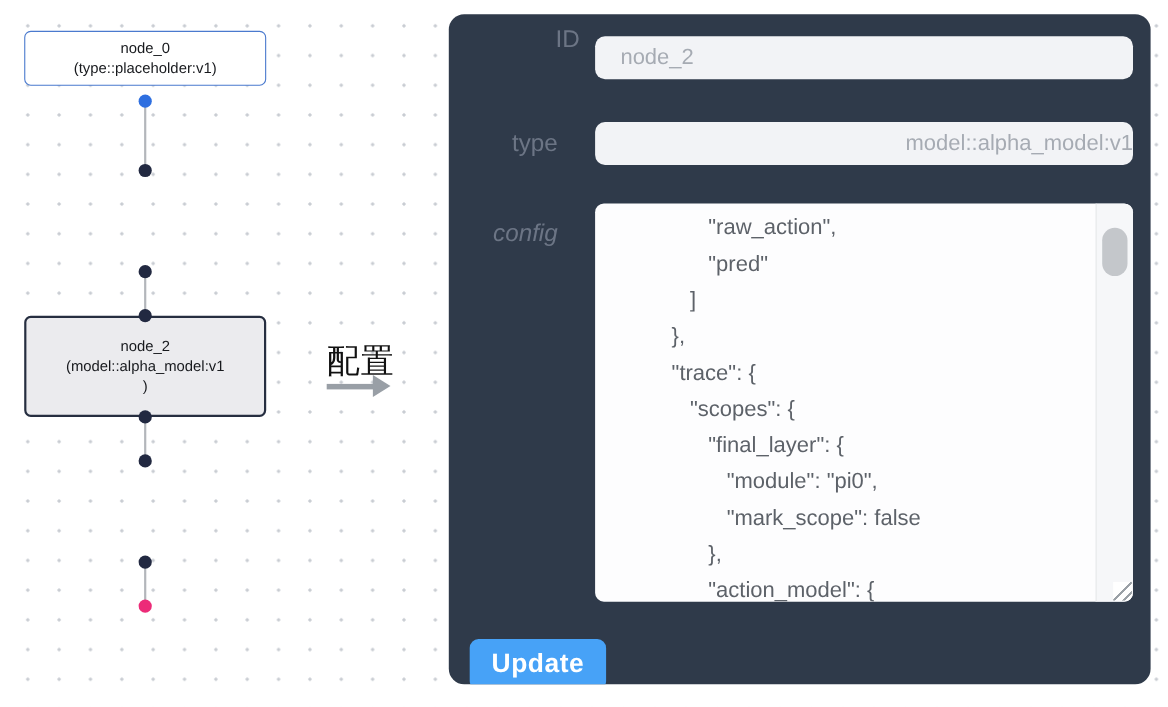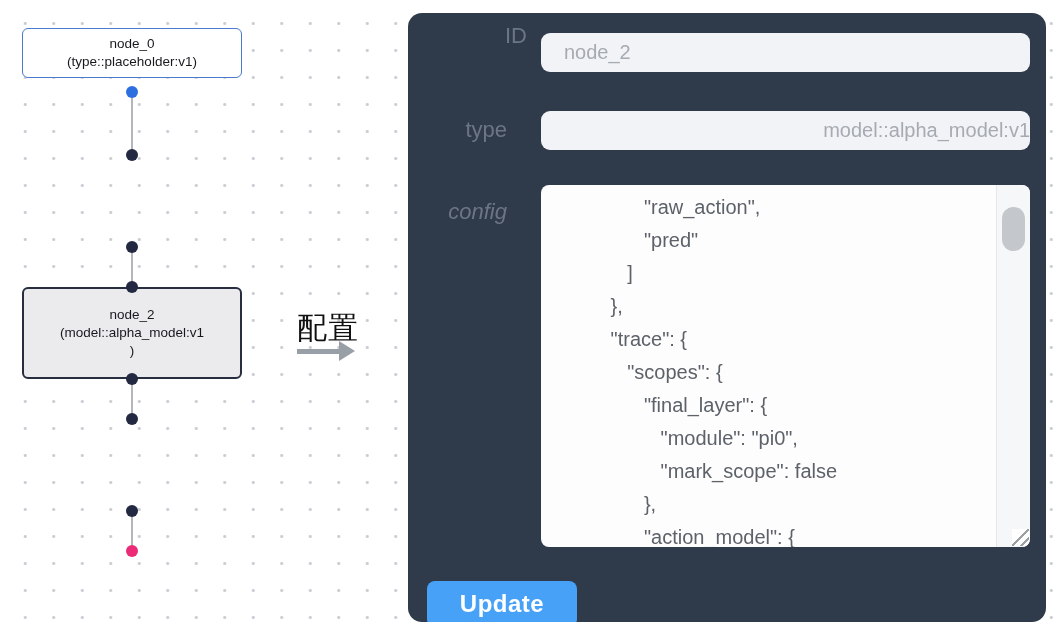--- a/index.html
+++ b/index.html
@@ -103,21 +103,21 @@
   }
   .resize-handle {
     position: absolute; right: 1px; bottom: 1px; width: 17px; height: 17px;
     background:
       linear-gradient(135deg, transparent 0 46%, #9aa0a6 46% 54%, transparent 54%),
       linear-gradient(135deg, transparent 0 72%, #9aa0a6 72% 80%, transparent 80%);
     background-color: #ffffff;
   }
 
   .update-btn {
-    position: absolute; left: 19px; top: 568px; width: 150px; height: 46px;
+    position: absolute; left: 19px; top: 568px; width: 124px; height: 46px;
     background: #47a2f7; color: #ffffff; border: none; border-radius: 8px;
     font-size: 24px; font-weight: 700; letter-spacing: 0.5px;
     font-family: "Liberation Sans", "DejaVu Sans", sans-serif;
     text-align: center; line-height: 44px; cursor: pointer;
   }
 </style>
 </head>
 <body>
 
 <div class="stage">

